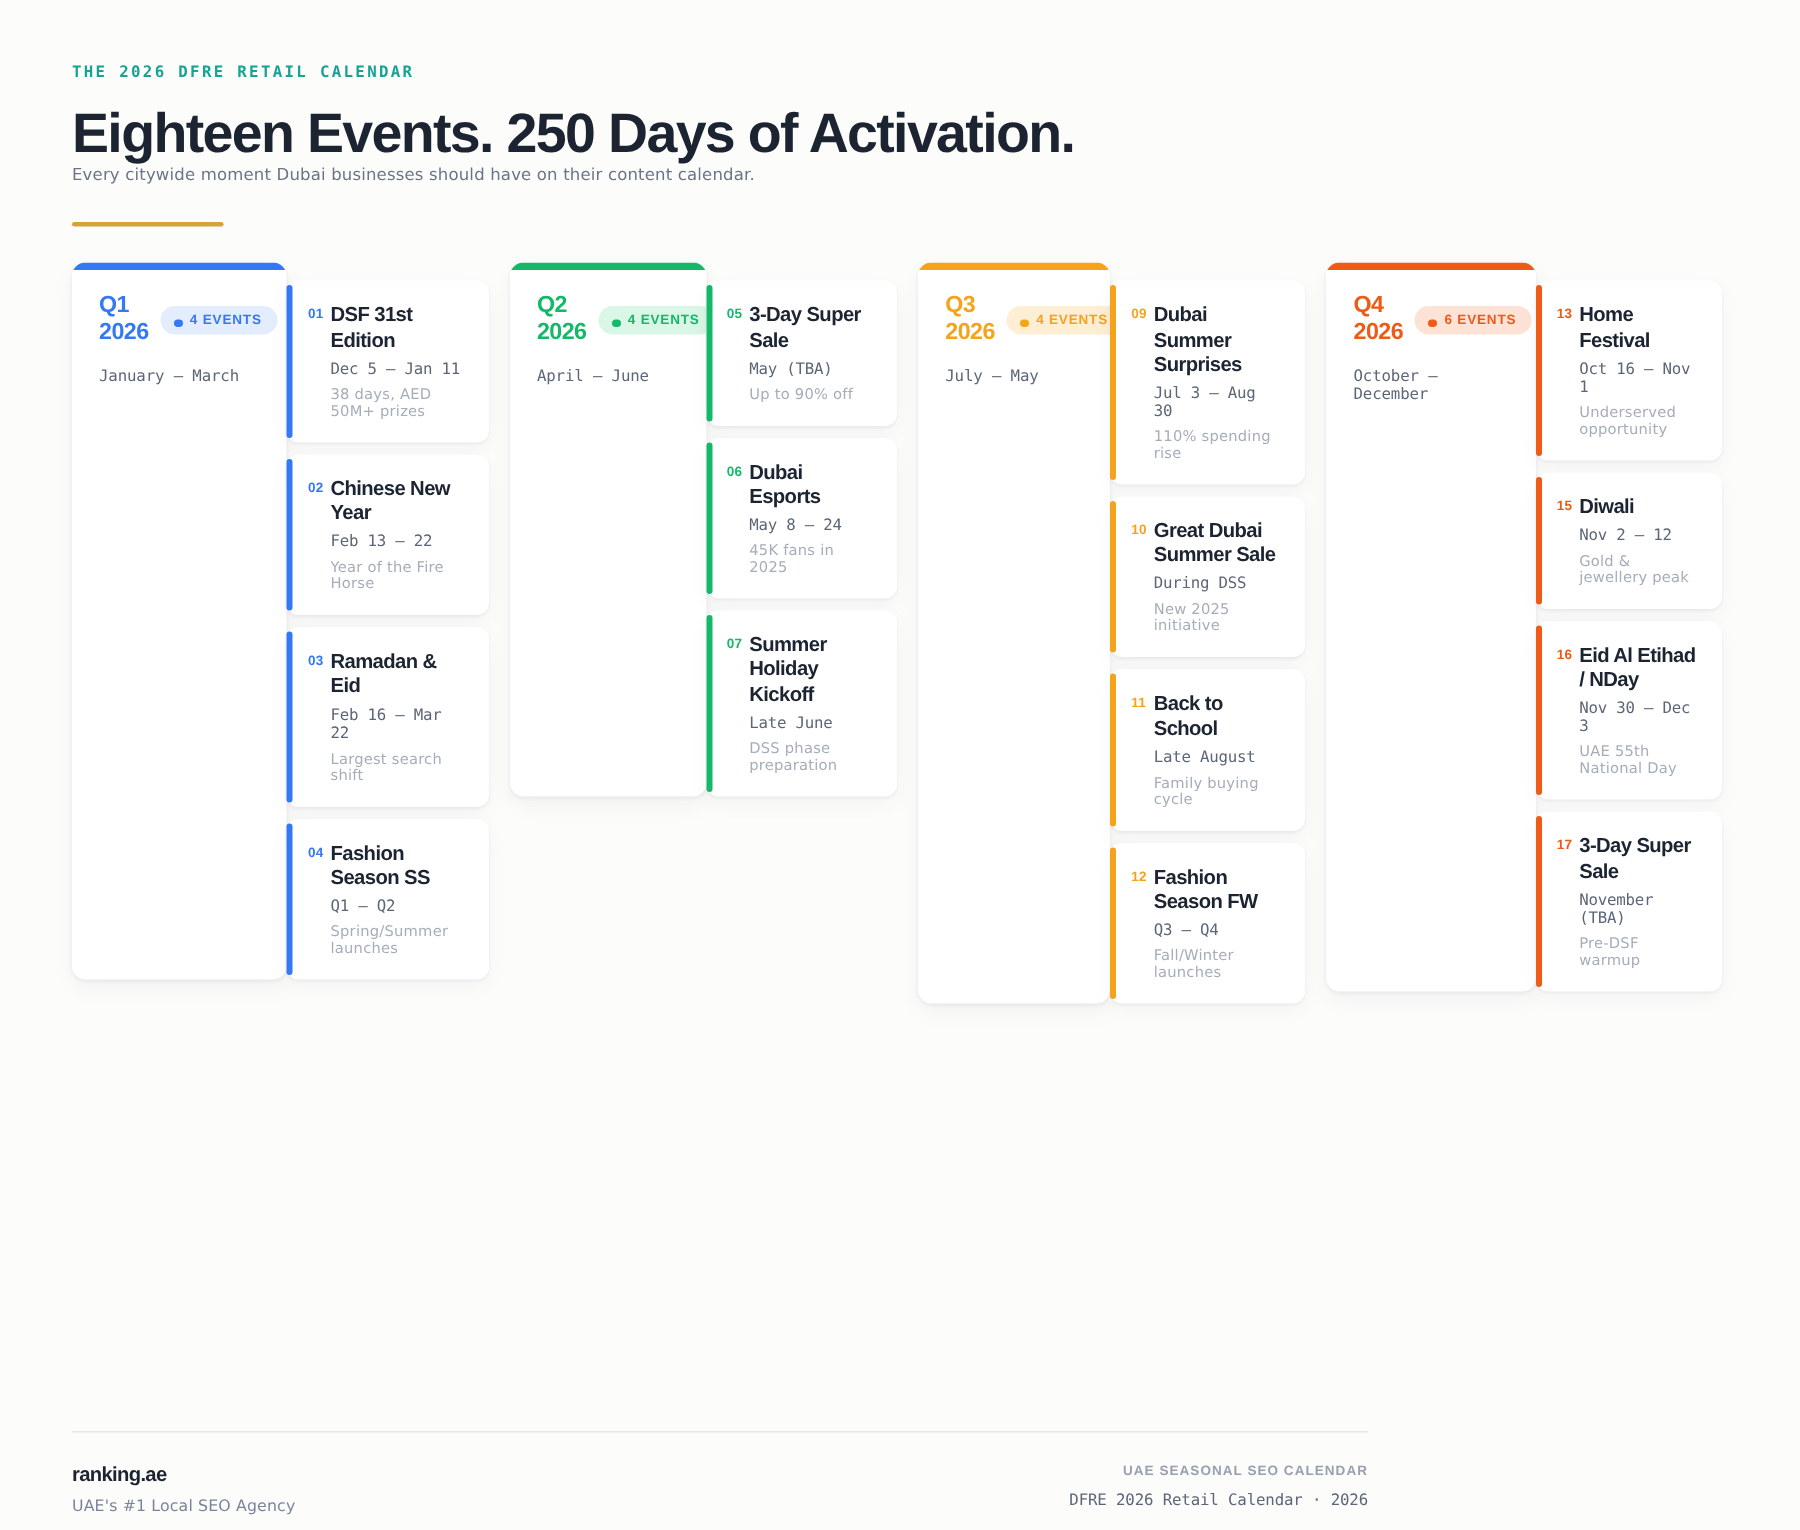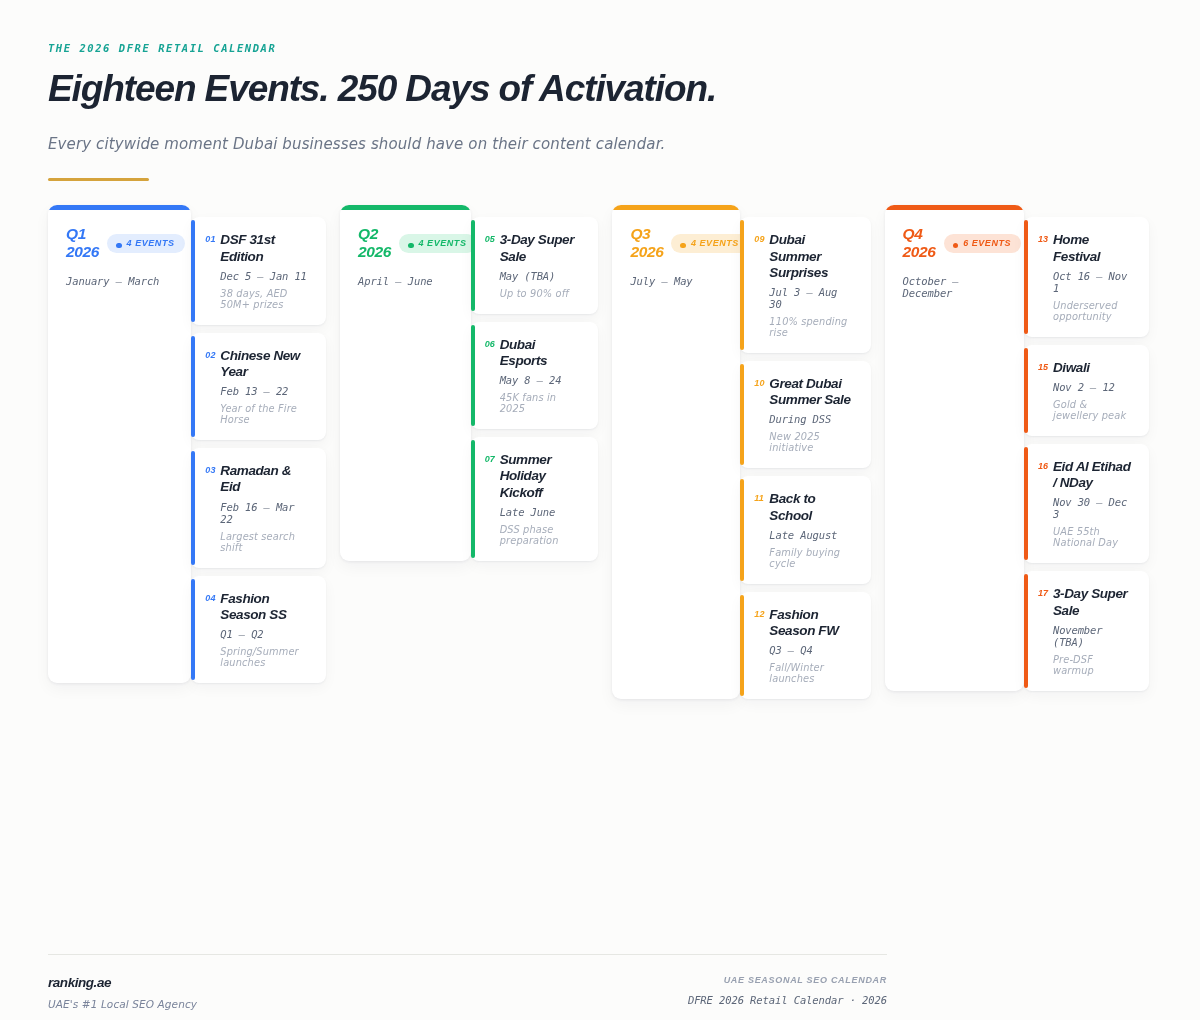--- a/index.html
+++ b/index.html
@@ -12,21 +12,20 @@
     font-family: "Liberation Sans", sans-serif;
     -webkit-font-smoothing: antialiased;
   }
 
   .page {
     position: relative;
     width: 952px;
     height: 1020px;
     background: #fcfcfb;
     padding: 0 48px;
-    font-style: italic;
   }
 
   
   .hdr { padding-top: 42px; }
 
   .eyebrow {
     font-family: "DejaVu Sans Mono", monospace;
     font-size: 10.5px;
     letter-spacing: 1.55px;
     color: #16a394;
@@ -37,23 +36,23 @@
   .headline {
     margin-top: 16px;
     font-size: 37px;
     line-height: 1.04;
     font-weight: 700;
     letter-spacing: -1.1px;
     color: #1c2432;
   }
 
   .subhead {
-    margin-top: 27px;
+    margin-top: 2px;
     font-family: "DejaVu Sans", sans-serif;
-    font-size: 15px;
+    font-size: 11px;
     letter-spacing: 0.12px;
     color: #6a7486;
   }
 
   .rule-gold {
     margin-top: 25px;
     width: 101px;
     height: 3px;
     background: #d5a33c;
     border-radius: 2px;
@@ -181,21 +180,21 @@
     font-family: "DejaVu Sans", sans-serif;
     font-size: 9.8px;
     letter-spacing: 0.15px;
     color: #a6adba;
   }
 
   
   .footer {
     position: absolute;
     left: 48px;
-    right: 65px;
+    right: 40px;
     bottom: 0;
     padding-bottom: 10px;
   }
   .footer-rule {
     height: 1px;
     background: #e6e7e3;
     margin-bottom: 20px;
   }
   .footer-row {
     display: flex;

